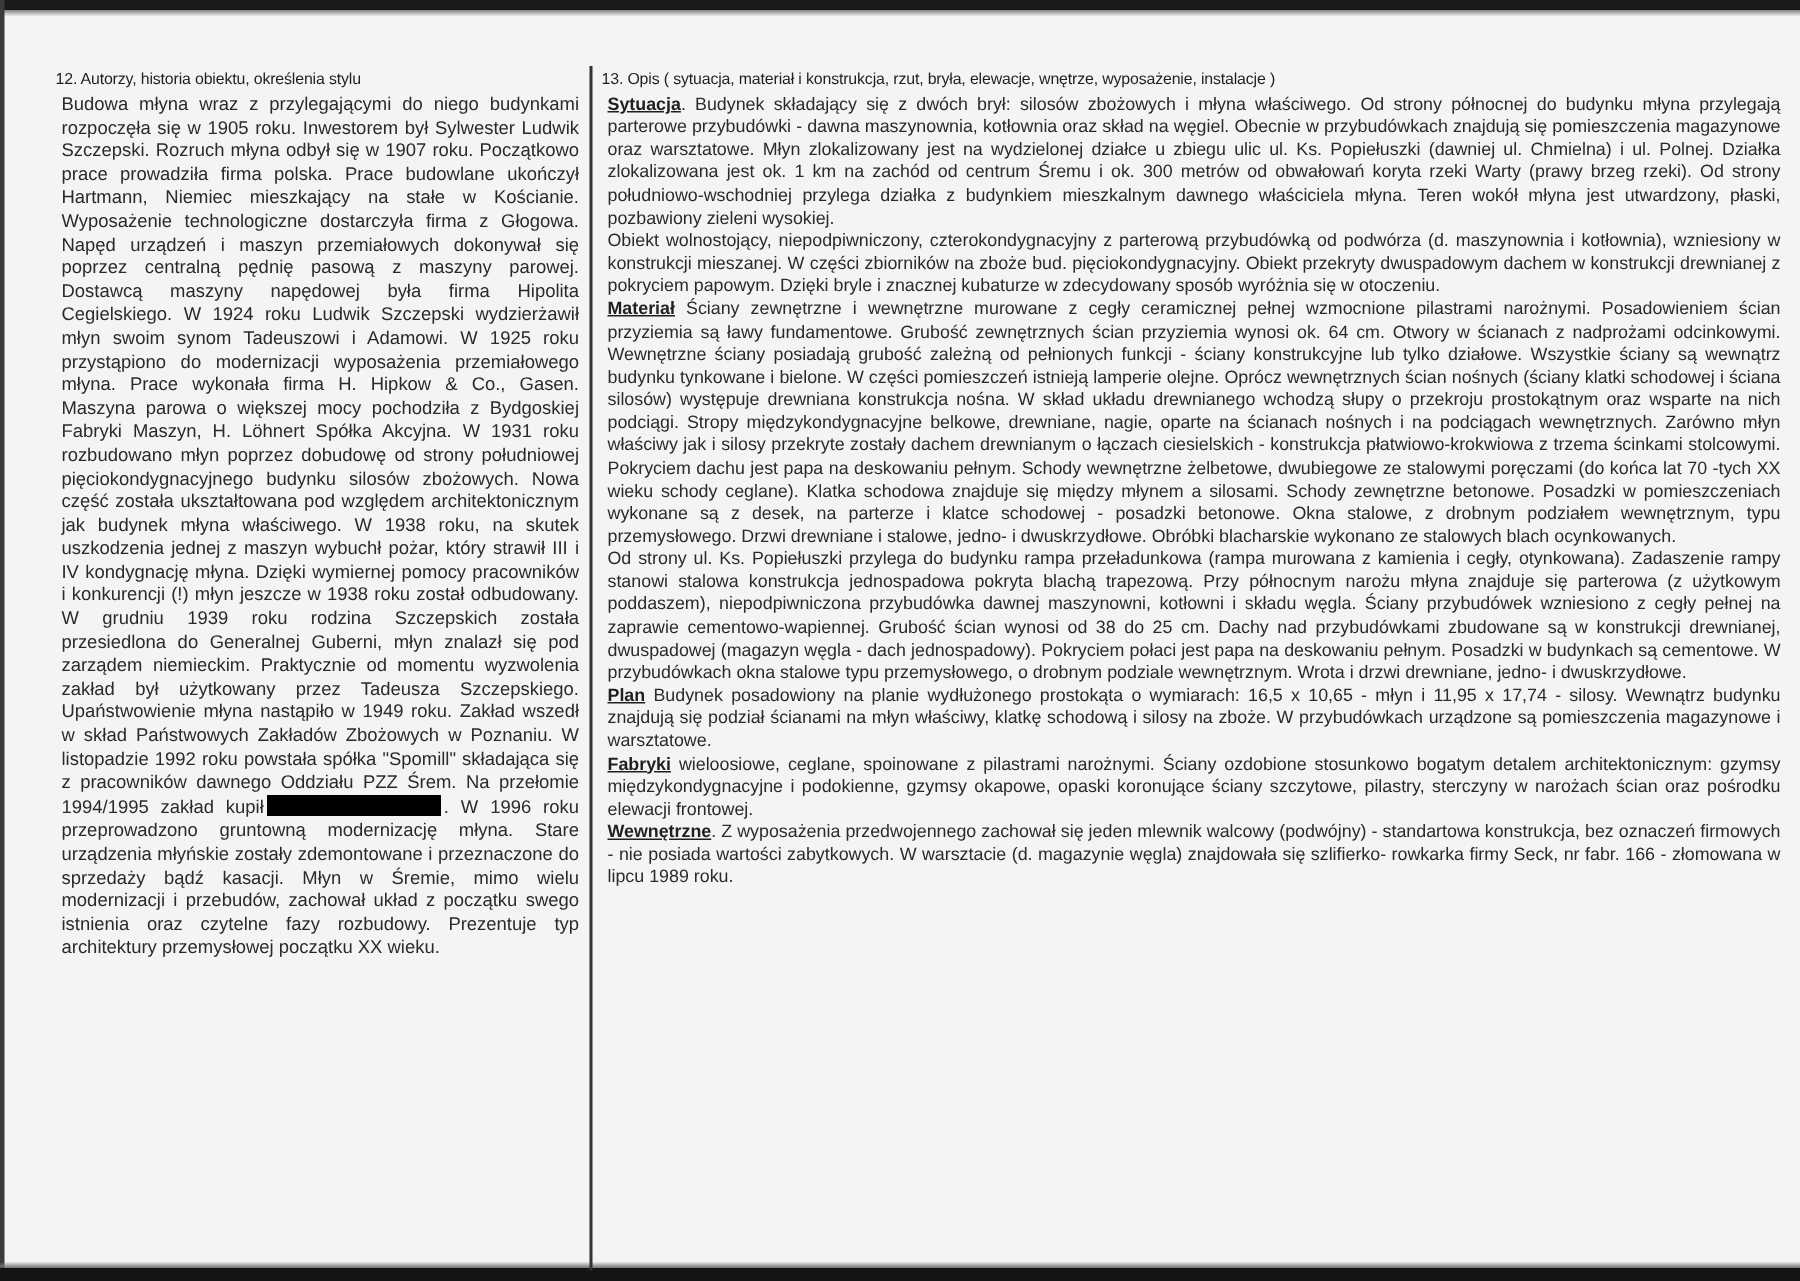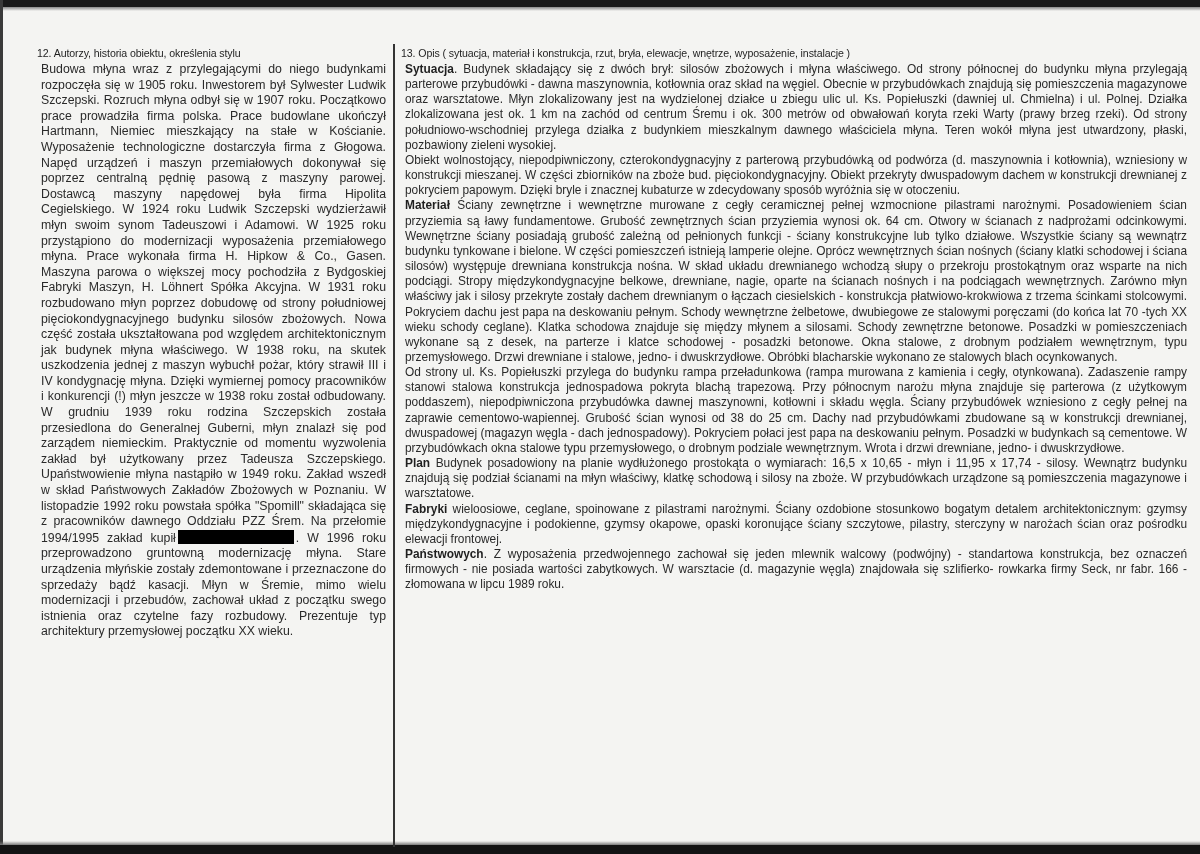--- a/index.html
+++ b/index.html
@@ -38,21 +38,21 @@
       text-align: justify;
     }
     .col-left { left: 41px; width: 345px; }
     .col-right { left: 405px; width: 782px; font-size: 11.9px; line-height: 15.15px; }
     .section-heading {
       font-weight: normal; font-size: 10.6px; line-height: 14px;
       margin: 0 0 2px -4px; color: #1f1f1f; letter-spacing: -0.1px;
     }
     .col-right .section-heading { margin-left: -4px; }
     .para { margin: 0; }
-    .para .lead { font-weight: bold; color: #1f1f1f; }
+    .para .lead { font-weight: bold; color: #1f1f1f; text-decoration: underline; }
     .redacted {
       display: inline-block; width: 116px; height: 14px; background: #000;
       vertical-align: -2px; margin: 0 2px;
     }
   </style>
 </head>
 <body>
 
 <div class="scan-top"></div>
 <div class="scan-left"></div>
@@ -74,14 +74,14 @@
   <p class="para"><span class="lead">Materiał</span><span> Ściany zewnętrzne i wewnętrzne murowane z cegły ceramicznej pełnej wzmocnione pilastrami narożnymi. Posadowieniem ścian przyziemia są ławy fundamentowe. Grubość zewnętrznych ścian przyziemia wynosi ok. 64 cm. Otwory w ścianach z nadprożami odcinkowymi. Wewnętrzne ściany posiadają grubość zależną od pełnionych funkcji - ściany konstrukcyjne lub tylko działowe. Wszystkie ściany są wewnątrz budynku tynkowane i bielone. W części pomieszczeń istnieją lamperie olejne. Oprócz wewnętrznych ścian nośnych (ściany klatki schodowej i ściana silosów) występuje drewniana konstrukcja nośna. W skład układu drewnianego wchodzą słupy o przekroju prostokątnym oraz wsparte na nich podciągi. Stropy międzykondygnacyjne belkowe, drewniane, nagie, oparte na ścianach nośnych i na podciągach wewnętrznych. Zarówno młyn właściwy jak i silosy przekryte zostały dachem drewnianym o łączach ciesielskich - konstrukcja płatwiowo-krokwiowa z trzema ścinkami stolcowymi. Pokryciem dachu jest papa na deskowaniu pełnym. Schody wewnętrzne żelbetowe, dwubiegowe ze stalowymi poręczami (do końca lat 70 -tych XX wieku schody ceglane). Klatka schodowa znajduje się między młynem a silosami. Schody zewnętrzne betonowe. Posadzki w pomieszczeniach wykonane są z desek, na parterze i klatce schodowej - posadzki betonowe. Okna stalowe, z drobnym podziałem wewnętrznym, typu przemysłowego. Drzwi drewniane i stalowe, jedno- i dwuskrzydłowe. Obróbki blacharskie wykonano ze stalowych blach ocynkowanych.</span></p>
 
   <p class="para"><span class="lead"></span><span>Od strony ul. Ks. Popiełuszki przylega do budynku rampa przeładunkowa (rampa murowana z kamienia i cegły, otynkowana). Zadaszenie rampy stanowi stalowa konstrukcja jednospadowa pokryta blachą trapezową. Przy północnym narożu młyna znajduje się parterowa (z użytkowym poddaszem), niepodpiwniczona przybudówka dawnej maszynowni, kotłowni i składu węgla. Ściany przybudówek wzniesiono z cegły pełnej na zaprawie cementowo-wapiennej. Grubość ścian wynosi od 38 do 25 cm. Dachy nad przybudówkami zbudowane są w konstrukcji drewnianej, dwuspadowej (magazyn węgla - dach jednospadowy). Pokryciem połaci jest papa na deskowaniu pełnym. Posadzki w budynkach są cementowe. W przybudówkach okna stalowe typu przemysłowego, o drobnym podziale wewnętrznym. Wrota i drzwi drewniane, jedno- i dwuskrzydłowe.</span></p>
 
   <p class="para"><span class="lead">Plan</span><span> Budynek posadowiony na planie wydłużonego prostokąta o wymiarach: 16,5 x 10,65 - młyn i 11,95 x 17,74 - silosy. Wewnątrz budynku znajdują się podział ścianami na młyn właściwy, klatkę schodową i silosy na zboże. W przybudówkach urządzone są pomieszczenia magazynowe i warsztatowe.</span></p>
 
 
   <p class="para"><span class="lead">Fabryki</span><span> wieloosiowe, ceglane, spoinowane z pilastrami narożnymi. Ściany ozdobione stosunkowo bogatym detalem architektonicznym: gzymsy międzykondygnacyjne i podokienne, gzymsy okapowe, opaski koronujące ściany szczytowe, pilastry, sterczyny w narożach ścian oraz pośrodku elewacji frontowej.</span></p>
 
 
-  <p class="para"><span class="lead">Państwowych</span><span>. Z wyposażenia przedwojennego zachował się jeden mlewnik walcowy (podwójny) - standartowa konstrukcja, bez oznaczeń firmowych - nie posiada wartości zabytkowych. W warsztacie (d. magazynie węgla) znajdowała się szlifierko- rowkarka firmy Seck, nr fabr. 166 - złomowana w lipcu 1989 roku.</span></p>
+  <p class="para"><span class="lead">Wewnętrzne</span><span>. Z wyposażenia przedwojennego zachował się jeden mlewnik walcowy (podwójny) - standartowa konstrukcja, bez oznaczeń firmowych - nie posiada wartości zabytkowych. W warsztacie (d. magazynie węgla) znajdowała się szlifierko- rowkarka firmy Seck, nr fabr. 166 - złomowana w lipcu 1989 roku.</span></p>
 </section>
 
 </body></html>

